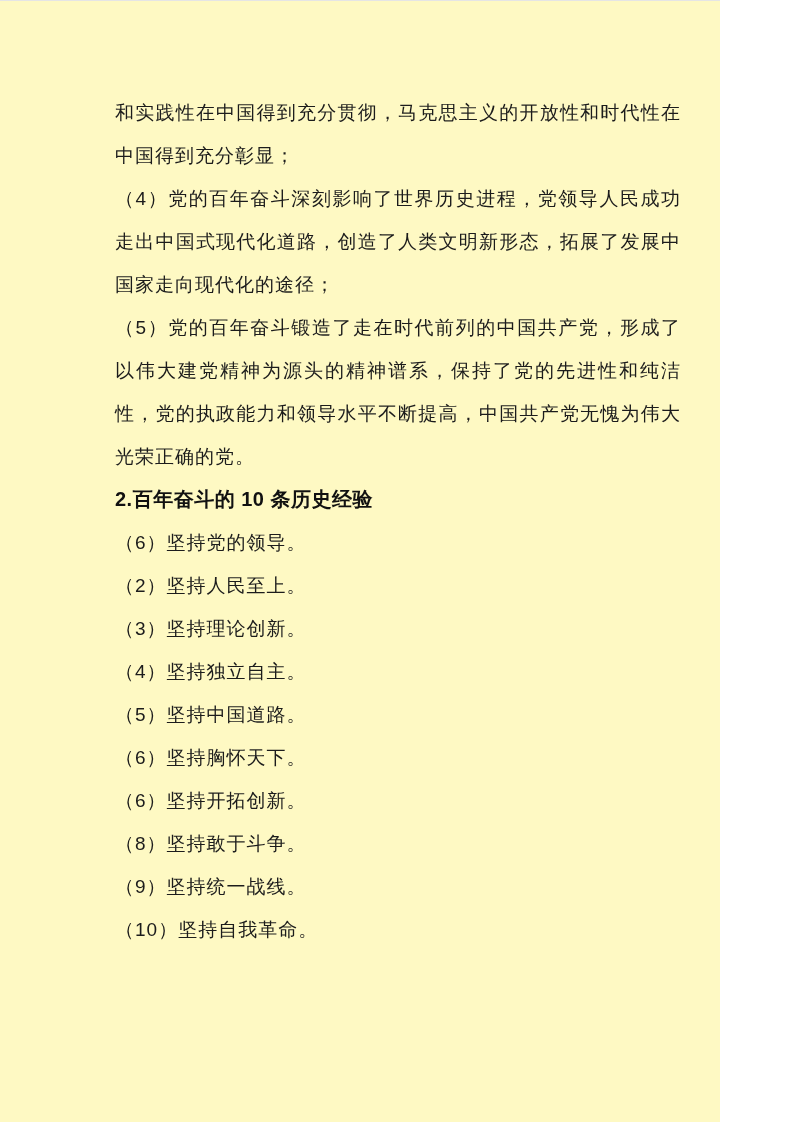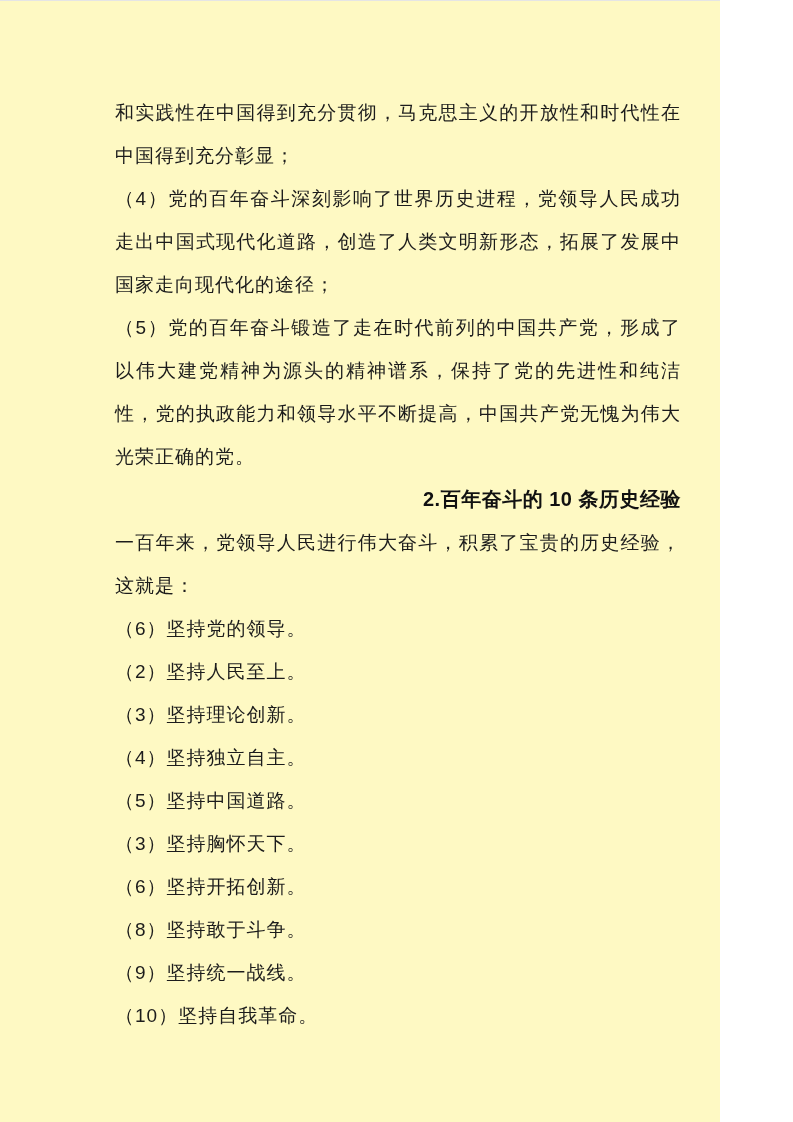--- a/index.html
+++ b/index.html
@@ -30,38 +30,37 @@
     line-height: 43px;
     letter-spacing: 1px;
     text-align: justify;
     text-justify: inter-character;
     color: #1c1c1c;
   }
   .content p.heading {
     font-weight: bold;
     font-size: 20px;
     letter-spacing: 0.5px;
-    text-align: right;
+    text-align: left;
     color: #111111;
   }
 </style>
 </head>
 <body>
 
 <div class="page">
   <div class="content">
     <p>和实践性在中国得到充分贯彻，马克思主义的开放性和时代性在中国得到充分彰显；</p>
     <p>（4）党的百年奋斗深刻影响了世界历史进程，党领导人民成功走出中国式现代化道路，创造了人类文明新形态，拓展了发展中国家走向现代化的途径；</p>
     <p>（5）党的百年奋斗锻造了走在时代前列的中国共产党，形成了以伟大建党精神为源头的精神谱系，保持了党的先进性和纯洁性，党的执政能力和领导水平不断提高，中国共产党无愧为伟大光荣正确的党。</p>
     <p class="heading">2.百年奋斗的 10 条历史经验</p>
-    <p>一百年来，党领导人民进行伟大奋斗，积累了宝贵的历史经验，这就是：</p>
     <p>（6）坚持党的领导。</p>
     <p>（2）坚持人民至上。</p>
     <p>（3）坚持理论创新。</p>
     <p>（4）坚持独立自主。</p>
     <p>（5）坚持中国道路。</p>
-    <p>（3）坚持胸怀天下。</p>
+    <p>（6）坚持胸怀天下。</p>
     <p>（6）坚持开拓创新。</p>
     <p>（8）坚持敢于斗争。</p>
     <p>（9）坚持统一战线。</p>
     <p>（10）坚持自我革命。</p>
   </div>
 </div>
 
 </body></html>

